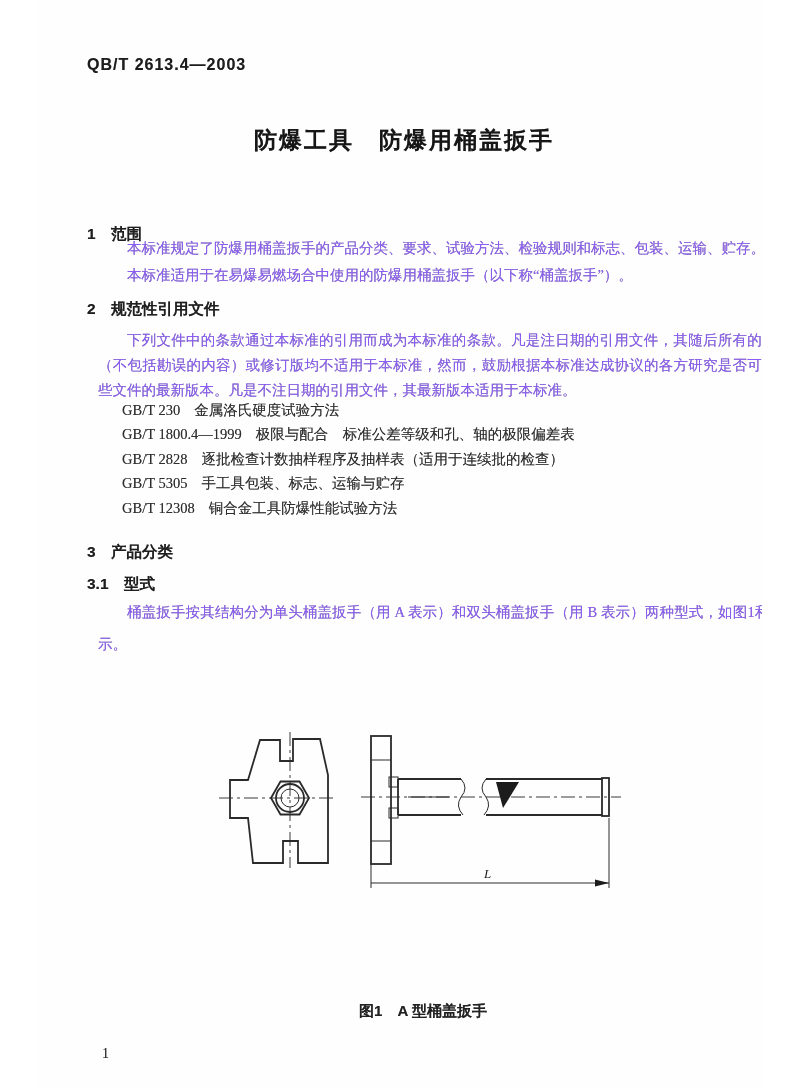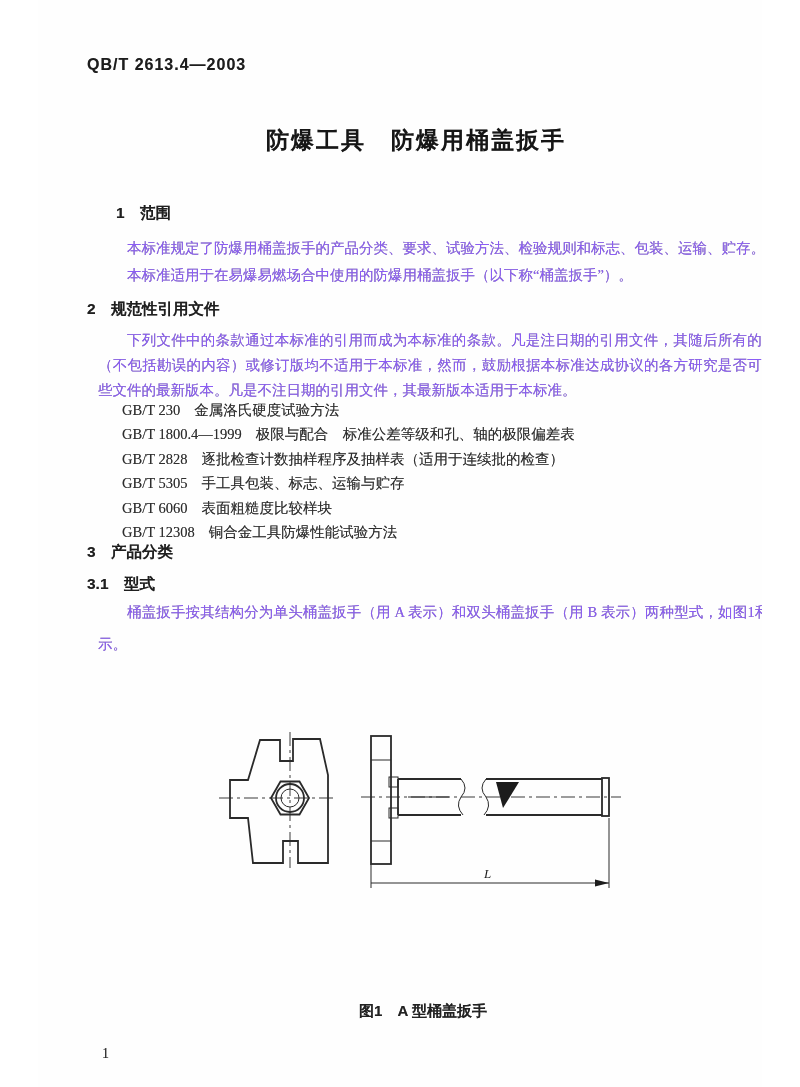--- a/index.html
+++ b/index.html
@@ -15,21 +15,21 @@
     font-family:"Liberation Sans","DejaVu Sans",sans-serif;
     font-weight:bold; font-size:16px; letter-spacing:1px; color:#1d1d1d;
   }
   .watermark {
     position:absolute; left:176px; top:130px; z-index:0;
     font-family:"DejaVu Sans","Liberation Sans",sans-serif;
     font-weight:bold; font-size:76px; letter-spacing:3px;
     color:#dadada; user-select:none;
   }
   .doc-title {
-    position:absolute; left:16px; top:125px; width:100%; z-index:1;
+    position:absolute; left:4px; top:125px; width:100%; z-index:1;
     text-align:center; font-family:"Liberation Sans","DejaVu Sans",sans-serif;
     font-weight:bold; font-size:23px; letter-spacing:2px; color:#161616;
   }
   .h1 {
     position:absolute; left:49px;
     font-family:"Liberation Sans","DejaVu Sans",sans-serif;
     font-weight:bold; font-size:15.5px; color:#1f1f1f;
   }
   .para {
     position:absolute; left:60px; width:708px;
@@ -56,42 +56,39 @@
 </head>
 <body>
 
 <div class="page">
 
   <div class="hdr-code scan-text">QB/T 2613.4—2003</div>
 
 
   <div class="doc-title scan-text">防爆工具　防爆用桶盖扳手</div>
 
-  <div class="h1 scan-text" style="top:203px;margin-left:29px;">1　范围</div>
+  <div class="h1 scan-text" style="top:224px;">1　范围</div>
   <div class="para scan-text" style="top:236px;">本标准规定了防爆用桶盖扳手的产品分类、要求、试验方法、检验规则和标志、包装、运输、贮存。</div>
   <div class="para scan-text" style="top:263px;">本标准适用于在易爆易燃场合中使用的防爆用桶盖扳手（以下称“桶盖扳手”）。</div>
 
   <div class="h1 scan-text" style="top:299px;">2　规范性引用文件</div>
   <div class="para scan-text" style="top:328px;">下列文件中的条款通过本标准的引用而成为本标准的条款。凡是注日期的引用文件，其随后所有的修改单（不包括勘误的内容）或修订版均不适用于本标准，然而，鼓励根据本标准达成协议的各方研究是否可使用这些文件的最新版本。凡是不注日期的引用文件，其最新版本适用于本标准。</div>
 
   <div class="refs">
     <div class="ref-row scan-text">
       <span>GB/T 230</span><span class="ref-title">金属洛氏硬度试验方法</span>
     </div>
     <div class="ref-row scan-text">
       <span>GB/T 1800.4—1999</span><span class="ref-title">极限与配合　标准公差等级和孔、轴的极限偏差表</span>
     </div>
     <div class="ref-row scan-text">
       <span>GB/T 2828</span><span class="ref-title">逐批检查计数抽样程序及抽样表（适用于连续批的检查）</span>
     </div>
     <div class="ref-row scan-text">
       <span>GB/T 5305</span><span class="ref-title">手工具包装、标志、运输与贮存</span>
-    </div>
-    <div class="ref-row scan-text">
-      <span>GB/T 6060</span><span class="ref-title">表面粗糙度比较样块</span>
     </div>
     <div class="ref-row scan-text">
       <span>GB/T 12308</span><span class="ref-title">铜合金工具防爆性能试验方法</span>
     </div>
   </div>
 
   <div class="h1 scan-text" style="top:542px;">3　产品分类</div>
   <div class="h1 scan-text" style="top:574px;">3.1　型式</div>
   <div class="para scan-text" style="top:596px; line-height:32px;">桶盖扳手按其结构分为单头桶盖扳手（用 A 表示）和双头桶盖扳手（用 B 表示）两种型式，如图1和图2所示。</div>
 

